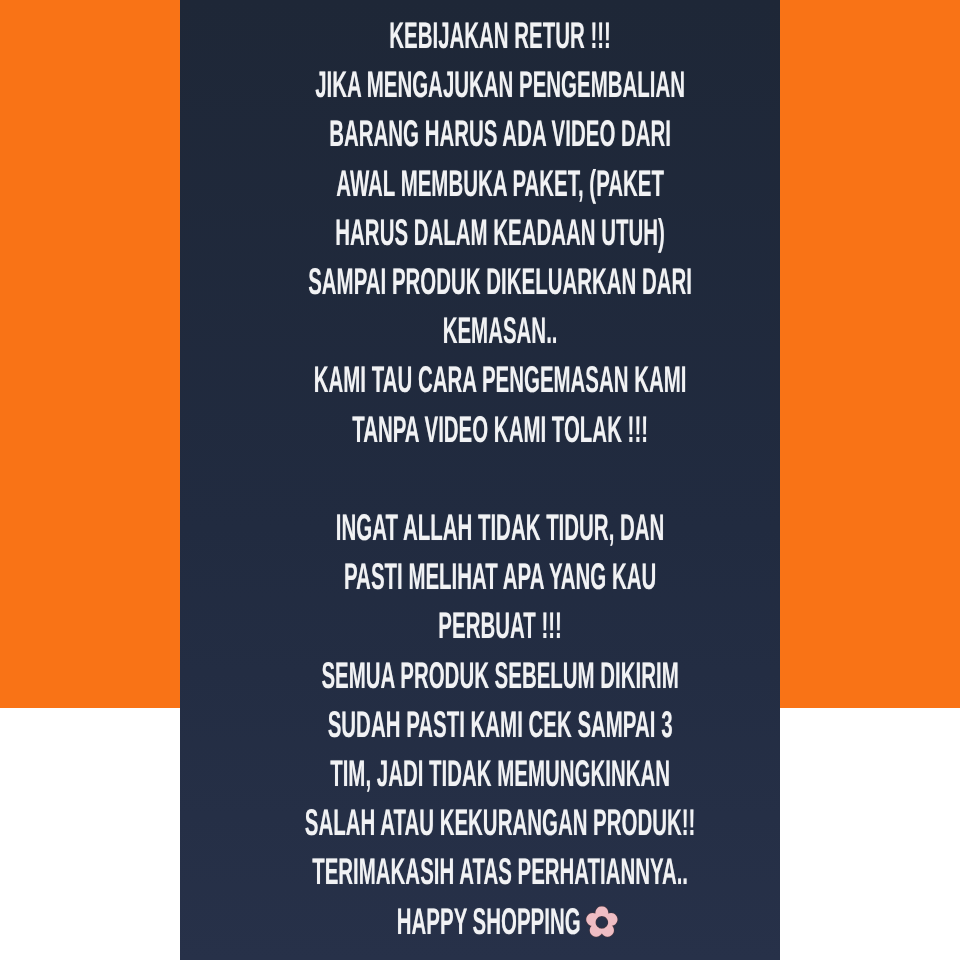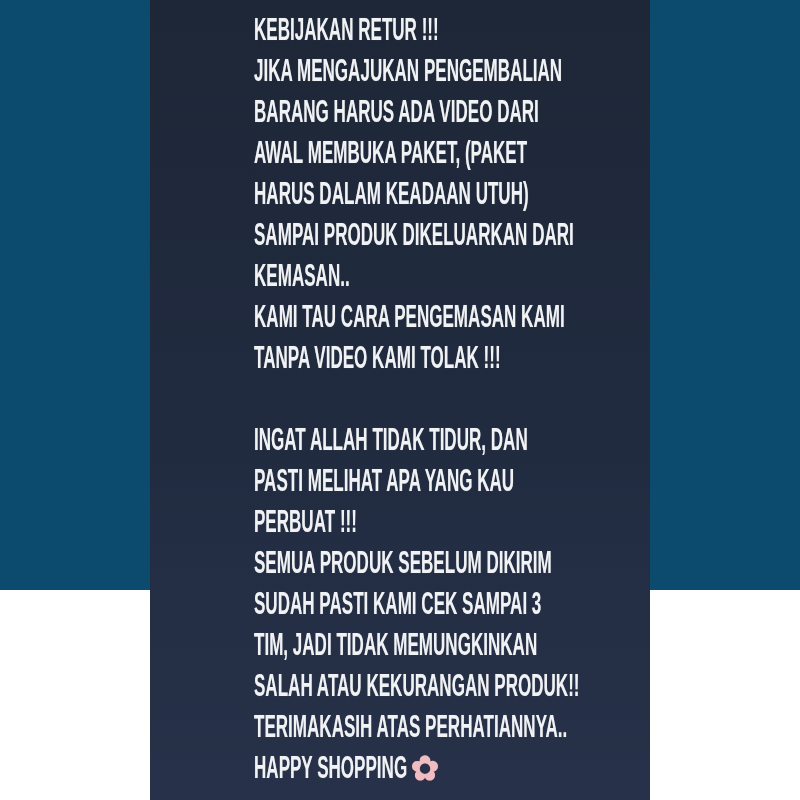--- a/index.html
+++ b/index.html
@@ -8,21 +8,22 @@
     width: 800px;
     height: 800px;
     background: #ffffff;
     font-family: "Liberation Sans", sans-serif;
     overflow: hidden;
   }
   .page {
     position: relative;
     width: 800px;
     height: 590px;
-    background: #0c4a6e;
+    background: #f97316;
+    text-align: center;
   }
   .card {
     position: absolute;
     left: 150px;
     top: 0;
     width: 500px;
     height: 800px;
     background: linear-gradient(180deg, #1e2737 0%, #212b40 55%, #273149 100%);
   }
   .text-block {

